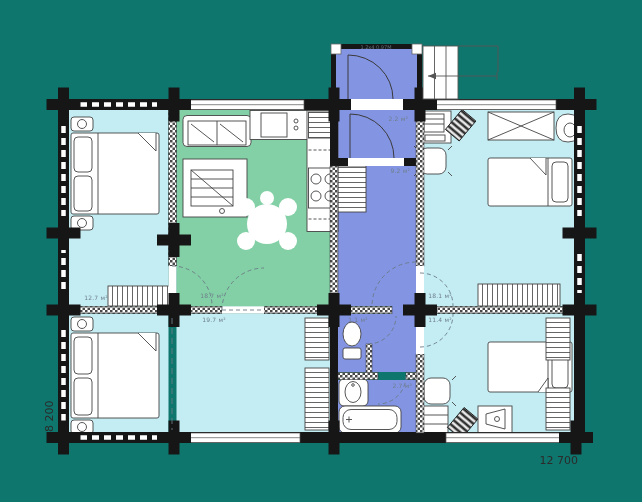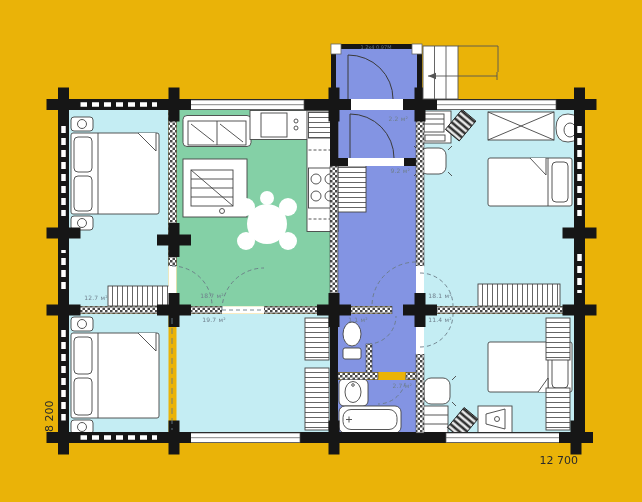--- a/index.html
+++ b/index.html
@@ -1,16 +1,16 @@
 <!DOCTYPE html>
 <html><head>
 <meta charset="utf-8">
 <style>
   html,body{margin:0;padding:0;background:#fff;}
-  .stage{position:relative;width:642px;height:502px;background:#eab308;overflow:hidden;
+  .stage{position:relative;width:642px;height:502px;background:#0f766e;overflow:hidden;
          font-family:"DejaVu Sans",sans-serif;}
   svg{display:block}
   text{font-family:"DejaVu Sans",sans-serif;}
   .arealbl{font-size:6px;fill:#6f7f8c;letter-spacing:.2px;}
   .dimlbl{font-size:11px;fill:#2b2b2b;}
   .tinylbl{font-size:5px;fill:#5f6f7c;}
 </style>
 </head>
 <body>
 

